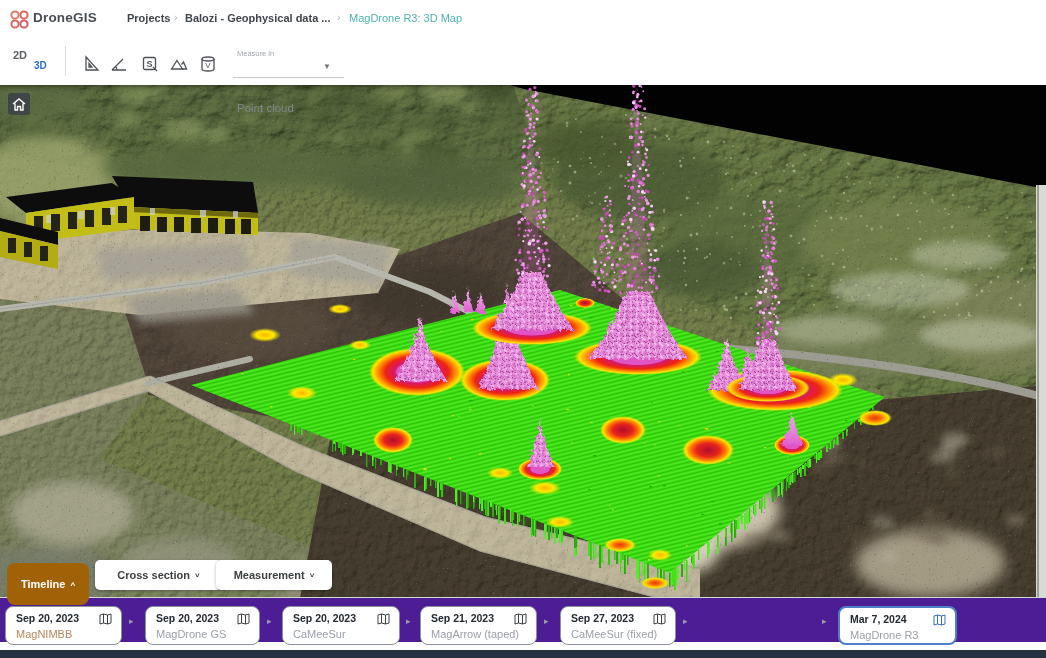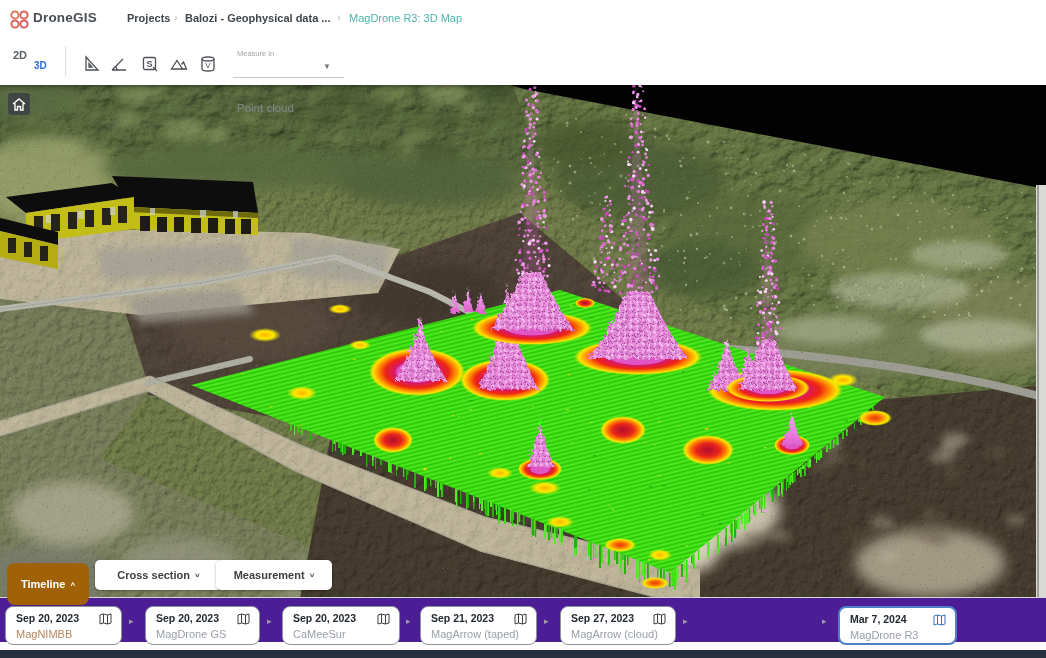--- a/index.html
+++ b/index.html
@@ -1772,21 +1772,21 @@
     <div class="card" style="left:420px;width:117px;">
       <div class="d">Sep 21, 2023</div>
       <div class="s">MagArrow (taped)</div>
       <svg width="13" height="12" viewBox="0 0 13 12">
         <path d="M1,2 L4.5,1 L8.5,2 L12,1 V10 L8.5,11 L4.5,10 L1,11 Z M4.5,1 V10 M8.5,2 V11" fill="none" stroke="#3c4043" stroke-width="1"></path>
       </svg>
     </div>
     <div class="carr" style="left:544px;">▸</div>
     <div class="card" style="left:560px;width:116px;">
       <div class="d">Sep 27, 2023</div>
-      <div class="s">MagArrow (cloud)</div>
+      <div class="s">CaMeeSur (fixed)</div>
       <svg width="13" height="12" viewBox="0 0 13 12">
         <path d="M1,2 L4.5,1 L8.5,2 L12,1 V10 L8.5,11 L4.5,10 L1,11 Z M4.5,1 V10 M8.5,2 V11" fill="none" stroke="#3c4043" stroke-width="1"></path>
       </svg>
     </div>
     <div class="carr" style="left:683px;">▸</div>
     <div class="carr" style="left:822px;">▸</div>
     <div class="card" style="left:838px;width:119px;border:2px solid #4f7fc9;">
       <div class="d">Mar 7, 2024</div>
       <div class="s">MagDrone R3</div>
       <svg width="13" height="12" viewBox="0 0 13 12">

